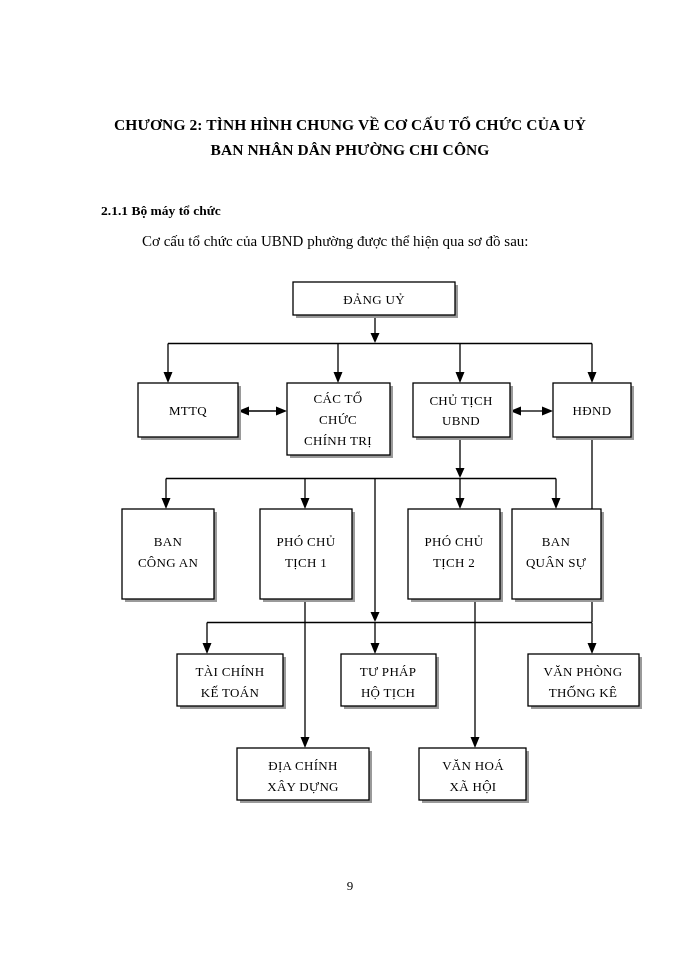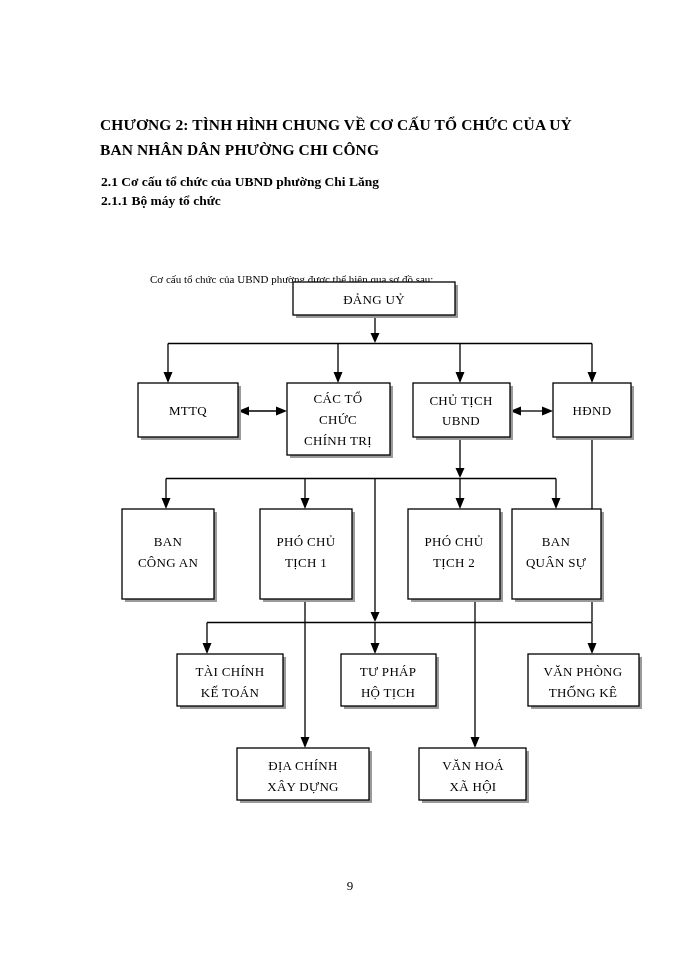--- a/index.html
+++ b/index.html
@@ -19,46 +19,45 @@
     position: absolute;
     left: 0; top: 0;
     width: 700px;
     height: 960px;
   }
   .doc-title {
     position: absolute;
     left: 100px;
     top: 112px;
     width: 500px;
-    text-align: left;
+    text-align: center;
     font-weight: bold;
     font-size: 15.5px;
     line-height: 25px;
     letter-spacing: 0.1px;
   }
   .heading-2-1 {
     position: absolute;
     left: 101px;
     top: 174px;
     font-weight: bold;
     font-size: 13.5px;
   }
   .heading-2-1-1 {
     position: absolute;
     left: 101px;
-    top: 193px;
+    top: 203px;
     font-weight: bold;
     font-size: 13.5px;
   }
   .body-para {
     position: absolute;
-    left: 150px;
+    left: 142px;
     top: 233px;
-    font-size: 11px;
-    margin-top: 40px;
+    font-size: 15px;
   }
   .page-number {
     position: absolute;
     left: 0;
     top: 878px;
     width: 700px;
     text-align: center;
     font-size: 13px;
   }
   svg.chart {
@@ -92,21 +91,20 @@
 </head>
 <body>
 
 <div class="page">
 
   <div class="doc-title">
     <div>CHƯƠNG 2: TÌNH HÌNH CHUNG VỀ CƠ CẤU TỔ CHỨC CỦA UỶ</div>
     <div>BAN NHÂN DÂN PHƯỜNG CHI CÔNG</div>
   </div>
 
-  <div class="heading-2-1">2.1 Cơ cấu tổ chức của UBND phường Chi Lăng</div>
   <div class="heading-2-1-1">2.1.1 Bộ máy tổ chức</div>
   <div class="body-para">Cơ cấu tổ chức của UBND phường được thể hiện qua sơ đồ sau:</div>
 
   <svg class="chart" viewBox="0 0 700 960">
 
     <g>
 
       <path class="connector" d="M 375 317 L 375 336"></path>
       <path d="M 375 343 L 370.5 333 L 379.5 333 Z" fill="#000"></path>
 

